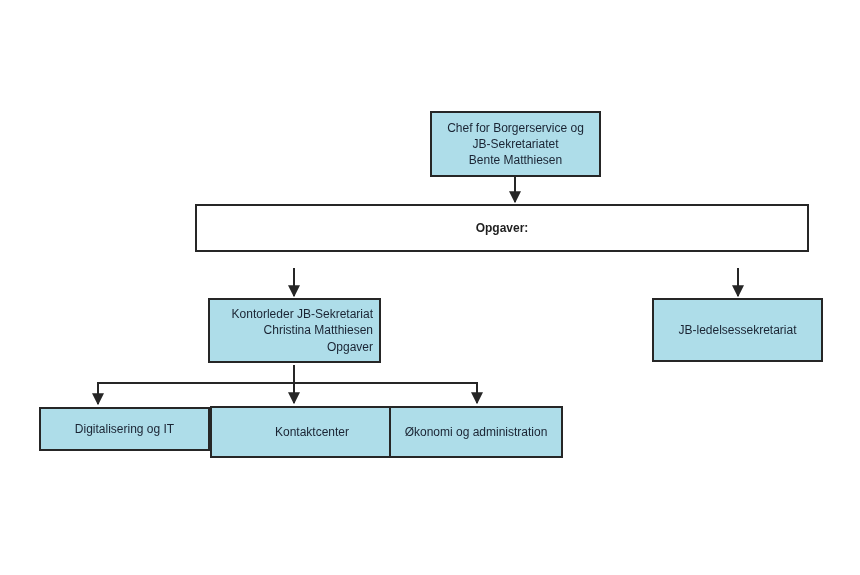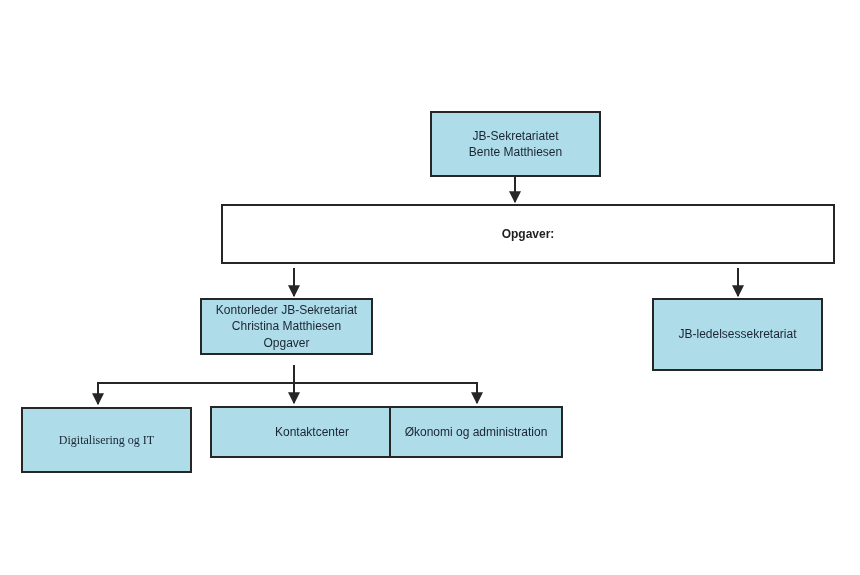--- a/index.html
+++ b/index.html
@@ -43,24 +43,24 @@
     position: absolute;
     left: 0;
     top: 0;
     width: 860px;
     height: 575px;
     pointer-events: none;
   }
 
   
   #box-chef          { left: 430px; top: 111px; width: 171px; height: 66px; }
-  #box-opgaver       { left: 221px; top: 204px; width: 614px; height: 60px; }
-  #box-kontorleder   { left: 200px; top: 298px; width: 173px; height: 57px; }
-  #box-jb-ledelse    { left: 652px; top: 298px; width: 171px; height: 73px; }
-  #box-digitalisering{ left:  21px; top: 407px; width: 171px; height: 66px; font-family: Liberation Serif, serif; }
+  #box-opgaver       { left: 195px; top: 204px; width: 614px; height: 48px; }
+  #box-kontorleder   { left: 208px; top: 298px; width: 173px; height: 65px; align-items: flex-end; }
+  #box-jb-ledelse    { left: 652px; top: 298px; width: 171px; height: 64px; }
+  #box-digitalisering{ left:  39px; top: 407px; width: 171px; height: 44px; }
   #box-kontaktcenter { left: 210px; top: 406px; width: 204px; height: 52px; }
   #box-okonomi       { left: 389px; top: 406px; width: 174px; height: 52px; }
 </style>
 </head>
 <body>
 
 <div id="canvas">
 
   <svg id="connectors" width="860" height="575" viewBox="0 0 860 575" aria-hidden="true">
     <defs>
@@ -80,20 +80,21 @@
     <line x1="97" y1="383" x2="478" y2="383" stroke="#262626" stroke-width="2"></line>
 
     <line x1="98" y1="382" x2="98" y2="404" stroke="#262626" stroke-width="2" marker-end="url(#arrow)"></line>
 
     <line x1="294" y1="382" x2="294" y2="403" stroke="#262626" stroke-width="2" marker-end="url(#arrow)"></line>
 
     <line x1="477" y1="382" x2="477" y2="403" stroke="#262626" stroke-width="2" marker-end="url(#arrow)"></line>
   </svg>
 
   <div id="box-chef" class="box blue">
+    <div>Chef for Borgerservice og</div>
     <div>JB-Sekretariatet</div>
     <div>Bente Matthiesen</div>
   </div>
 
   <div id="box-opgaver" class="box white">
     <div class="title">Opgaver:</div>
   </div>
 
   <div id="box-kontorleder" class="box blue">
     <div>Kontorleder JB-Sekretariat</div>

